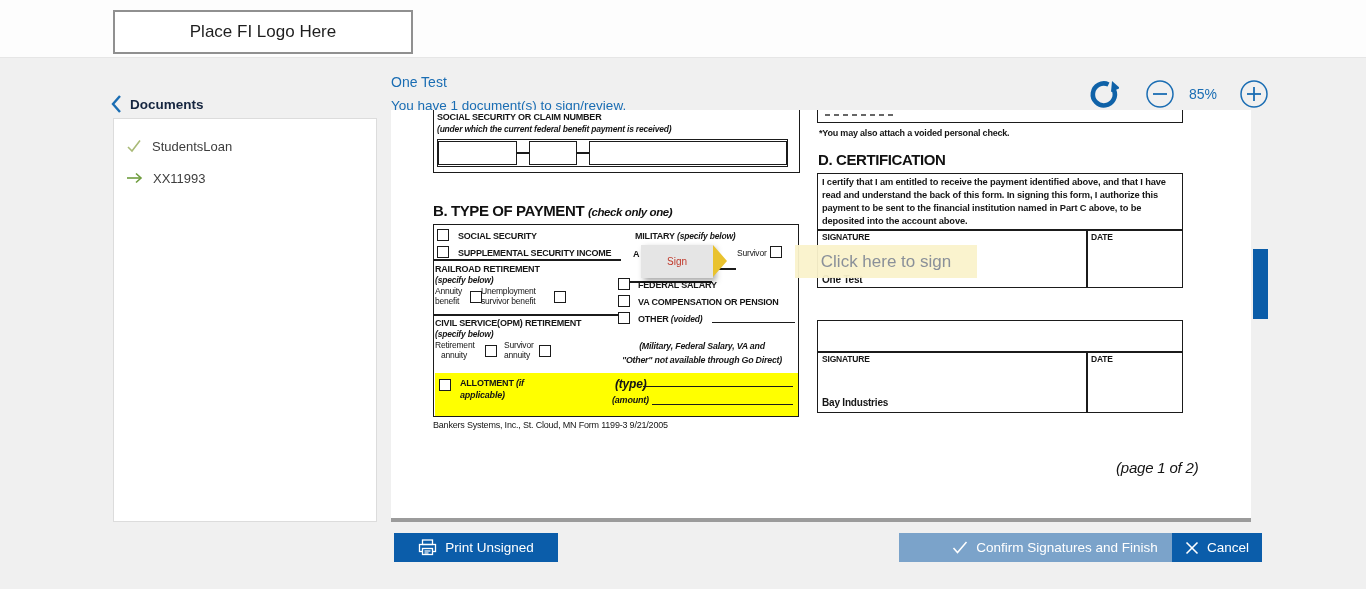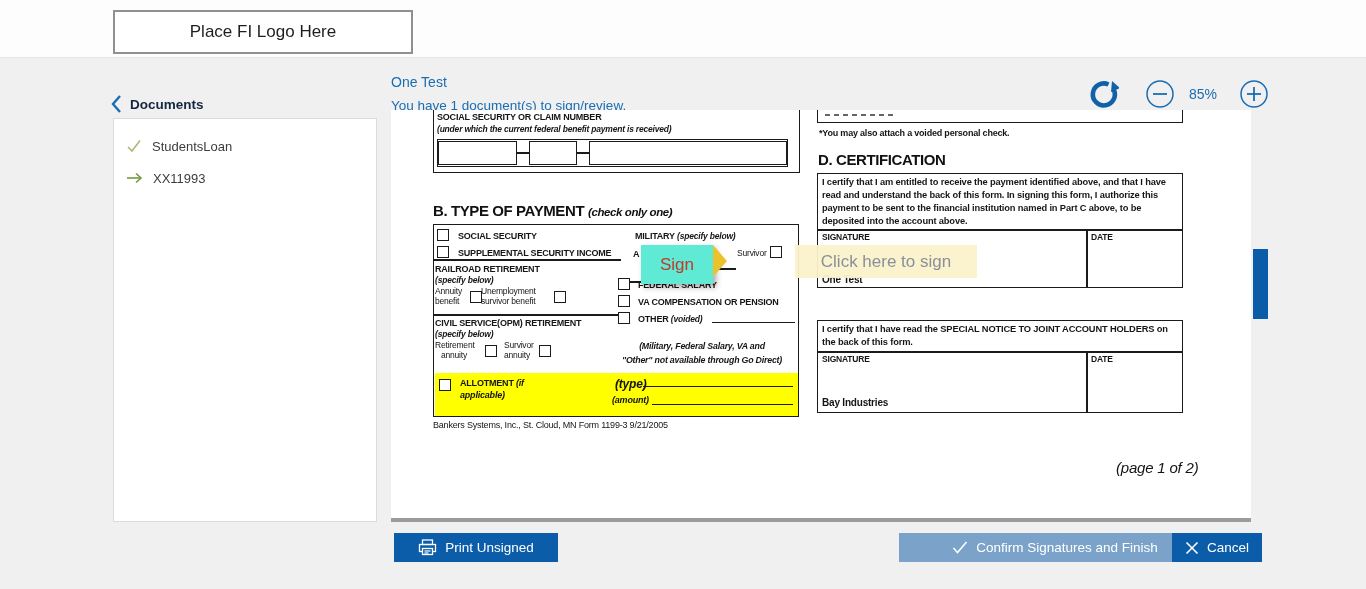--- a/index.html
+++ b/index.html
@@ -41,23 +41,23 @@
   .dl    { position:absolute; font-size:9px; font-weight:700; letter-spacing:-0.2px; white-space:nowrap; color:#151515; }
   .dli   { position:absolute; font-size:8.5px; font-weight:700; font-style:italic; letter-spacing:-0.2px; white-space:nowrap; color:#151515; }
   .sm    { font-size:8.5px; }
   .h1doc { position:absolute; font-size:15px; font-weight:700; letter-spacing:-0.4px; white-space:nowrap; color:#111; }
   .body-text { position:absolute; font-size:9.3px; font-weight:700; letter-spacing:-0.15px; line-height:13px; color:#161616; }
   .dash-clip { position:absolute; left:434px; top:4px; width:72px; height:2px;
     background:repeating-linear-gradient(90deg,#666 0 5px,transparent 5px 9px); }
   .yellow-band { position:absolute; left:43.5px; top:263px; width:363px; height:42.5px; background:#ffff00; }
 
   
-  .sign-tag { position:absolute; left:250px; top:135px; width:72px; height:39px; background:#5eead4;
+  .sign-tag { position:absolute; left:250px; top:135px; width:72px; height:33px; background:#e5e5e5;
     box-shadow:3px 3px 6px rgba(0,0,0,0.35); display:flex; align-items:center; justify-content:center;
-    font-size:17px; color:#c0392b; cursor:pointer; }
+    font-size:10px; color:#c0392b; cursor:pointer; }
   .sign-arrow { position:absolute; left:322px; top:135px; width:0; height:0;
     border-top:16.5px solid transparent; border-bottom:16.5px solid transparent; border-left:14px solid #e9c22e; }
   .click-overlay { position:absolute; left:404px; top:135px; width:182px; height:33px; background:rgba(250,242,203,0.95);
     display:flex; align-items:center; justify-content:center; font-size:17px; color:#8a9099; cursor:pointer; }
 
   
   .btn { position:absolute; top:533px; height:29px; display:flex; align-items:center; justify-content:center;
     gap:8px; color:#fff; font-size:13.5px; cursor:pointer; }
   .btn-print   { left:394px;  width:164px; background:#0b5daa; }
   .btn-confirm { left:899px;  width:282px; background:#7ba3ca;padding-left:30px; }
@@ -208,21 +208,20 @@
   <div class="h1doc" style="left:427px; top:41px;">D. CERTIFICATION</div>
   <div class="box" style="left:426px; top:63px; width:366px; height:115px;"></div>
   <div class="body-text" style="left:431px; top:66px; width:352px;">I certify that I am entitled to receive the payment identified above, and that I have read and understand the back of this form. In signing this form, I authorize this payment to be sent to the financial institution named in Part C above, to be deposited into the account above.</div>
   <div class="hline" style="left:427px; top:119px; width:364px;"></div>
   <div class="vline" style="left:695px; top:119px; height:58px;"></div>
   <div class="dl sm" style="left:431px; top:122px;">SIGNATURE</div>
   <div class="dl sm" style="left:700px; top:122px;">DATE</div>
   <div class="dl" style="left:431px; top:164px; font-size:10px;">One Test</div>
 
   <div class="box" style="left:426px; top:210px; width:366px; height:93px;"></div>
-  <div class="body-text" style="left:431px; top:213px; width:356px;">I certify that I have read the SPECIAL NOTICE TO JOINT ACCOUNT HOLDERS on the back of this form.</div>
   <div class="hline" style="left:427px; top:241px; width:364px;"></div>
   <div class="vline" style="left:695px; top:241px; height:61px;"></div>
   <div class="dl sm" style="left:431px; top:244px;">SIGNATURE</div>
   <div class="dl sm" style="left:700px; top:244px;">DATE</div>
   <div class="dl" style="left:431px; top:287px; font-size:10px;">Bay Industries</div>
 
   <div class="dli" style="left:725px; top:313px; font-size:15px; font-weight:400;margin-top:36px;">(page 1 of 2)</div>
 
   <div class="click-overlay">
     <span>Click here to sign</span>

